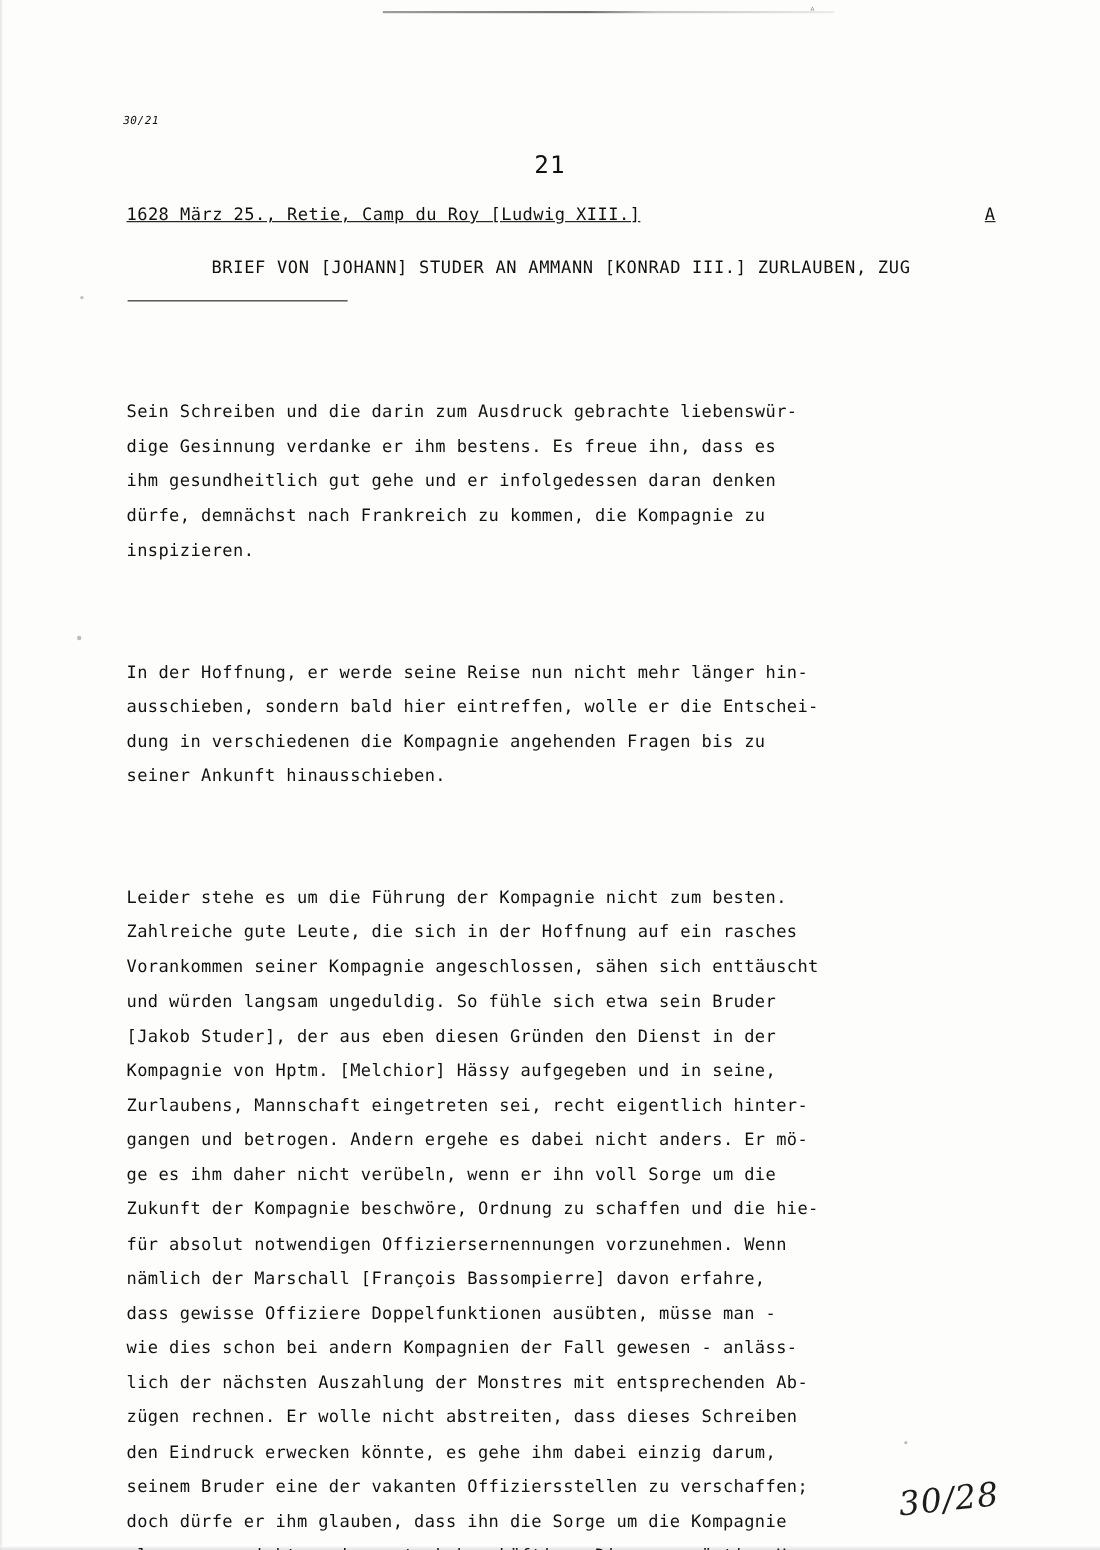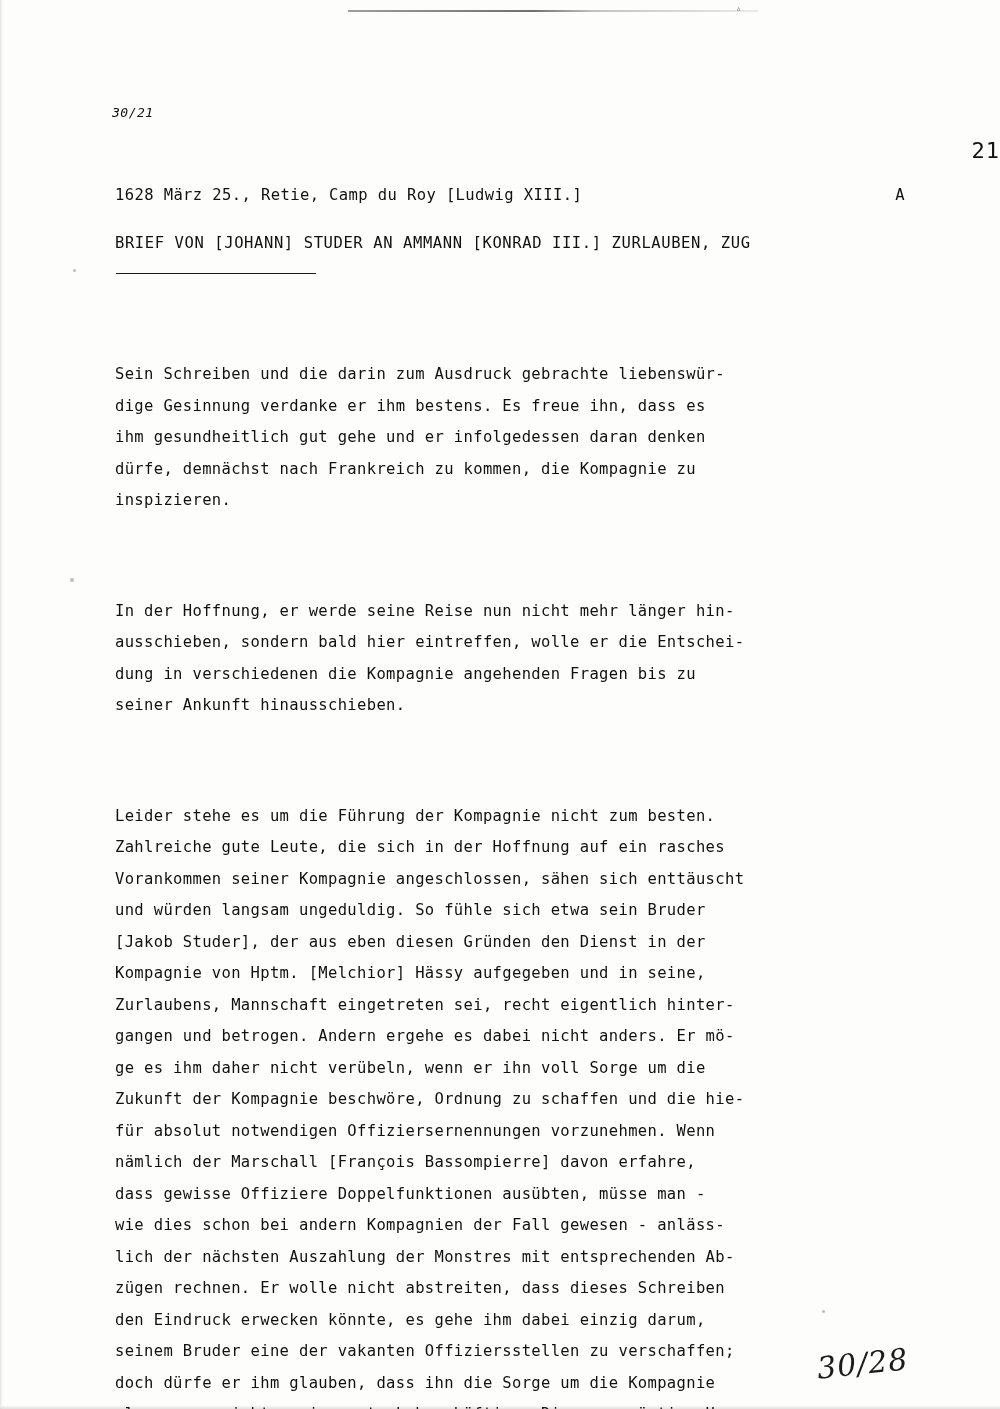--- a/index.html
+++ b/index.html
@@ -55,51 +55,53 @@
     background: #9a9a9a;
     border-radius: 50%;
     opacity: .65;
   }
 
   .folio {
     position: absolute;
     top: 105px;
     left: 112px;
     font-style: italic;
-    font-size: 13px;
+    font-size: 10px;
     letter-spacing: .5px;
   }
   .page-number {
     position: absolute;
     top: 138px;
     left: 0;
     width: 1000px;
-    text-align: right;
+    text-align: center;
     font-size: 22px;
     letter-spacing: 1px;
   }
   .head {
     position: absolute;
     left: 115px;
     top: 183px;
     width: 790px;
     font-size: 15.5px;
     line-height: 24px;
     letter-spacing: .4px;
   }
   .head-line1 {
     display: flex;
     justify-content: space-between;
+    text-decoration: underline;
   }
   .head-line2 {
     padding-left: 176px;
   }
   .head-title {
     margin-top: 24px;
     letter-spacing: .6px;
+    text-align: center;
   }
   .rule {
     position: absolute;
     top: 273px;
     left: 116px;
     width: 200px;
     border-top: 1.5px solid #1a1a1a;
   }
   .body {
     position: absolute;

